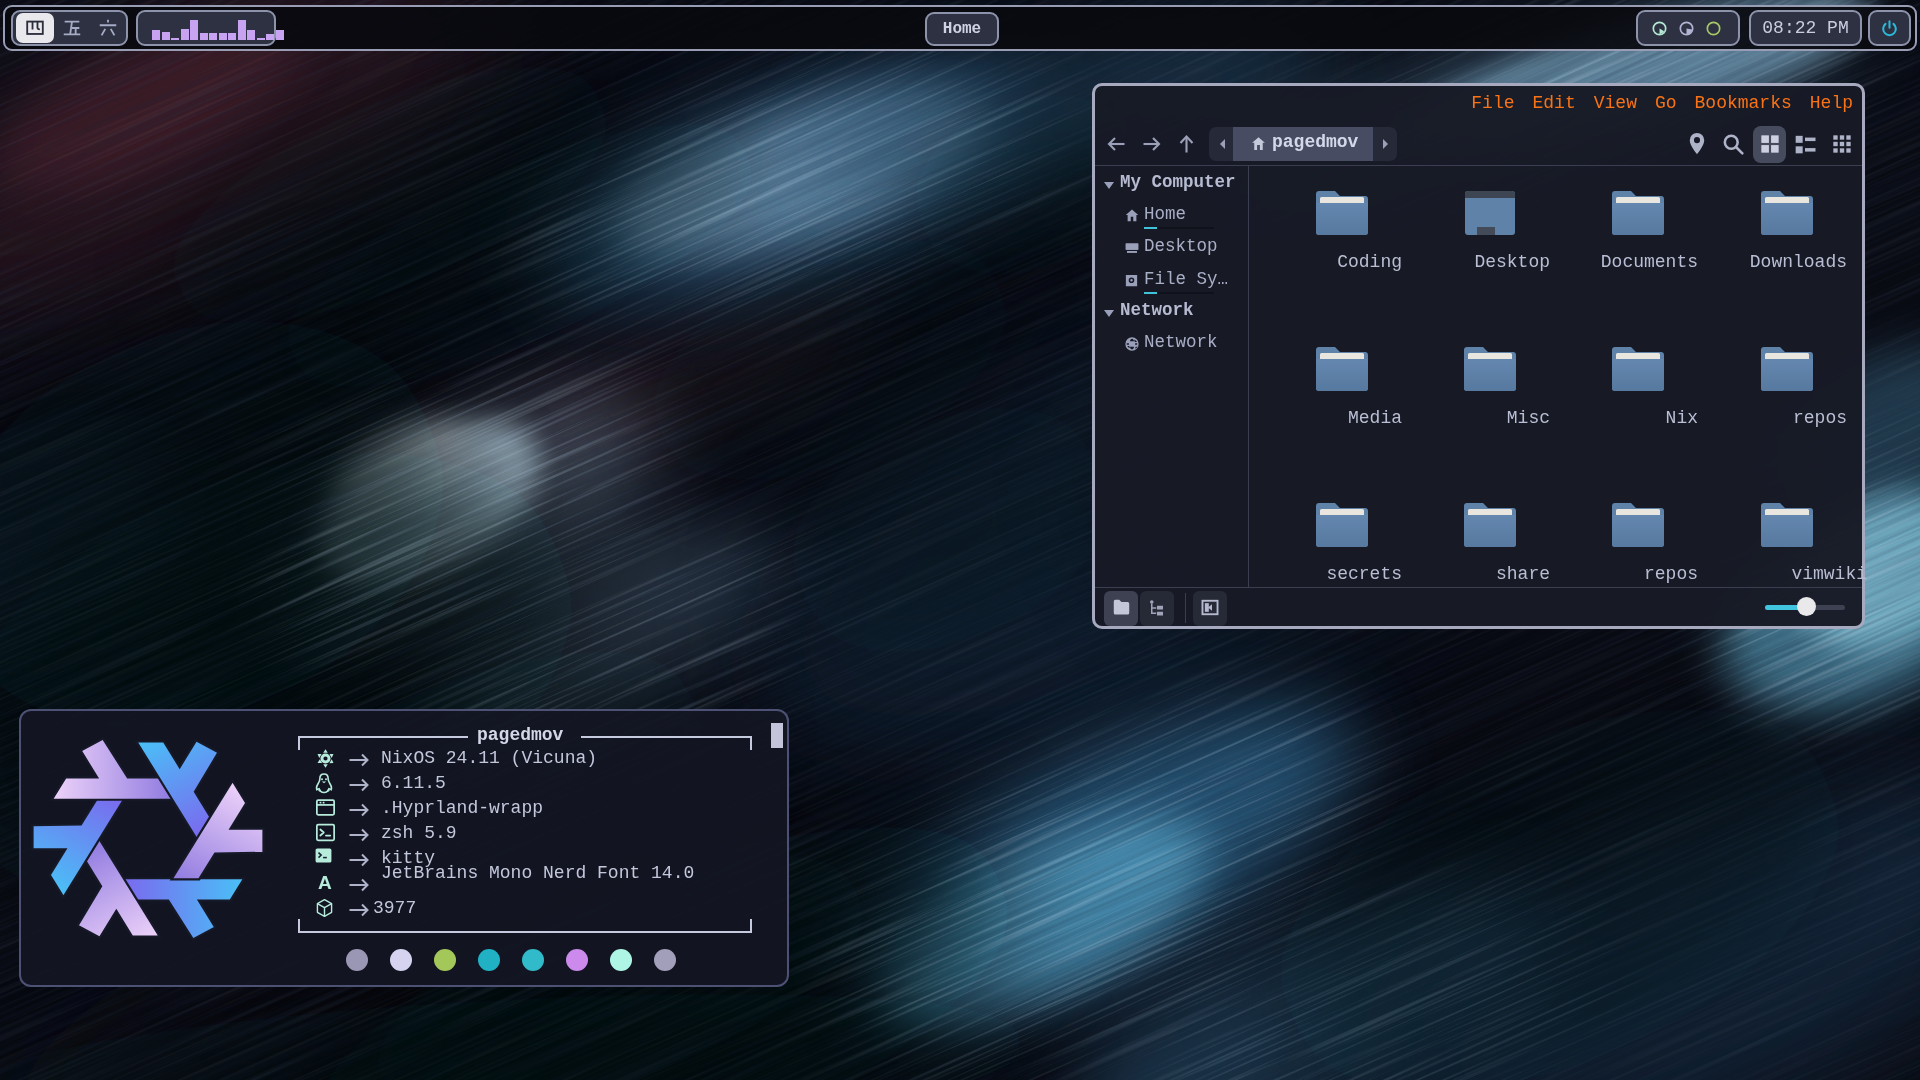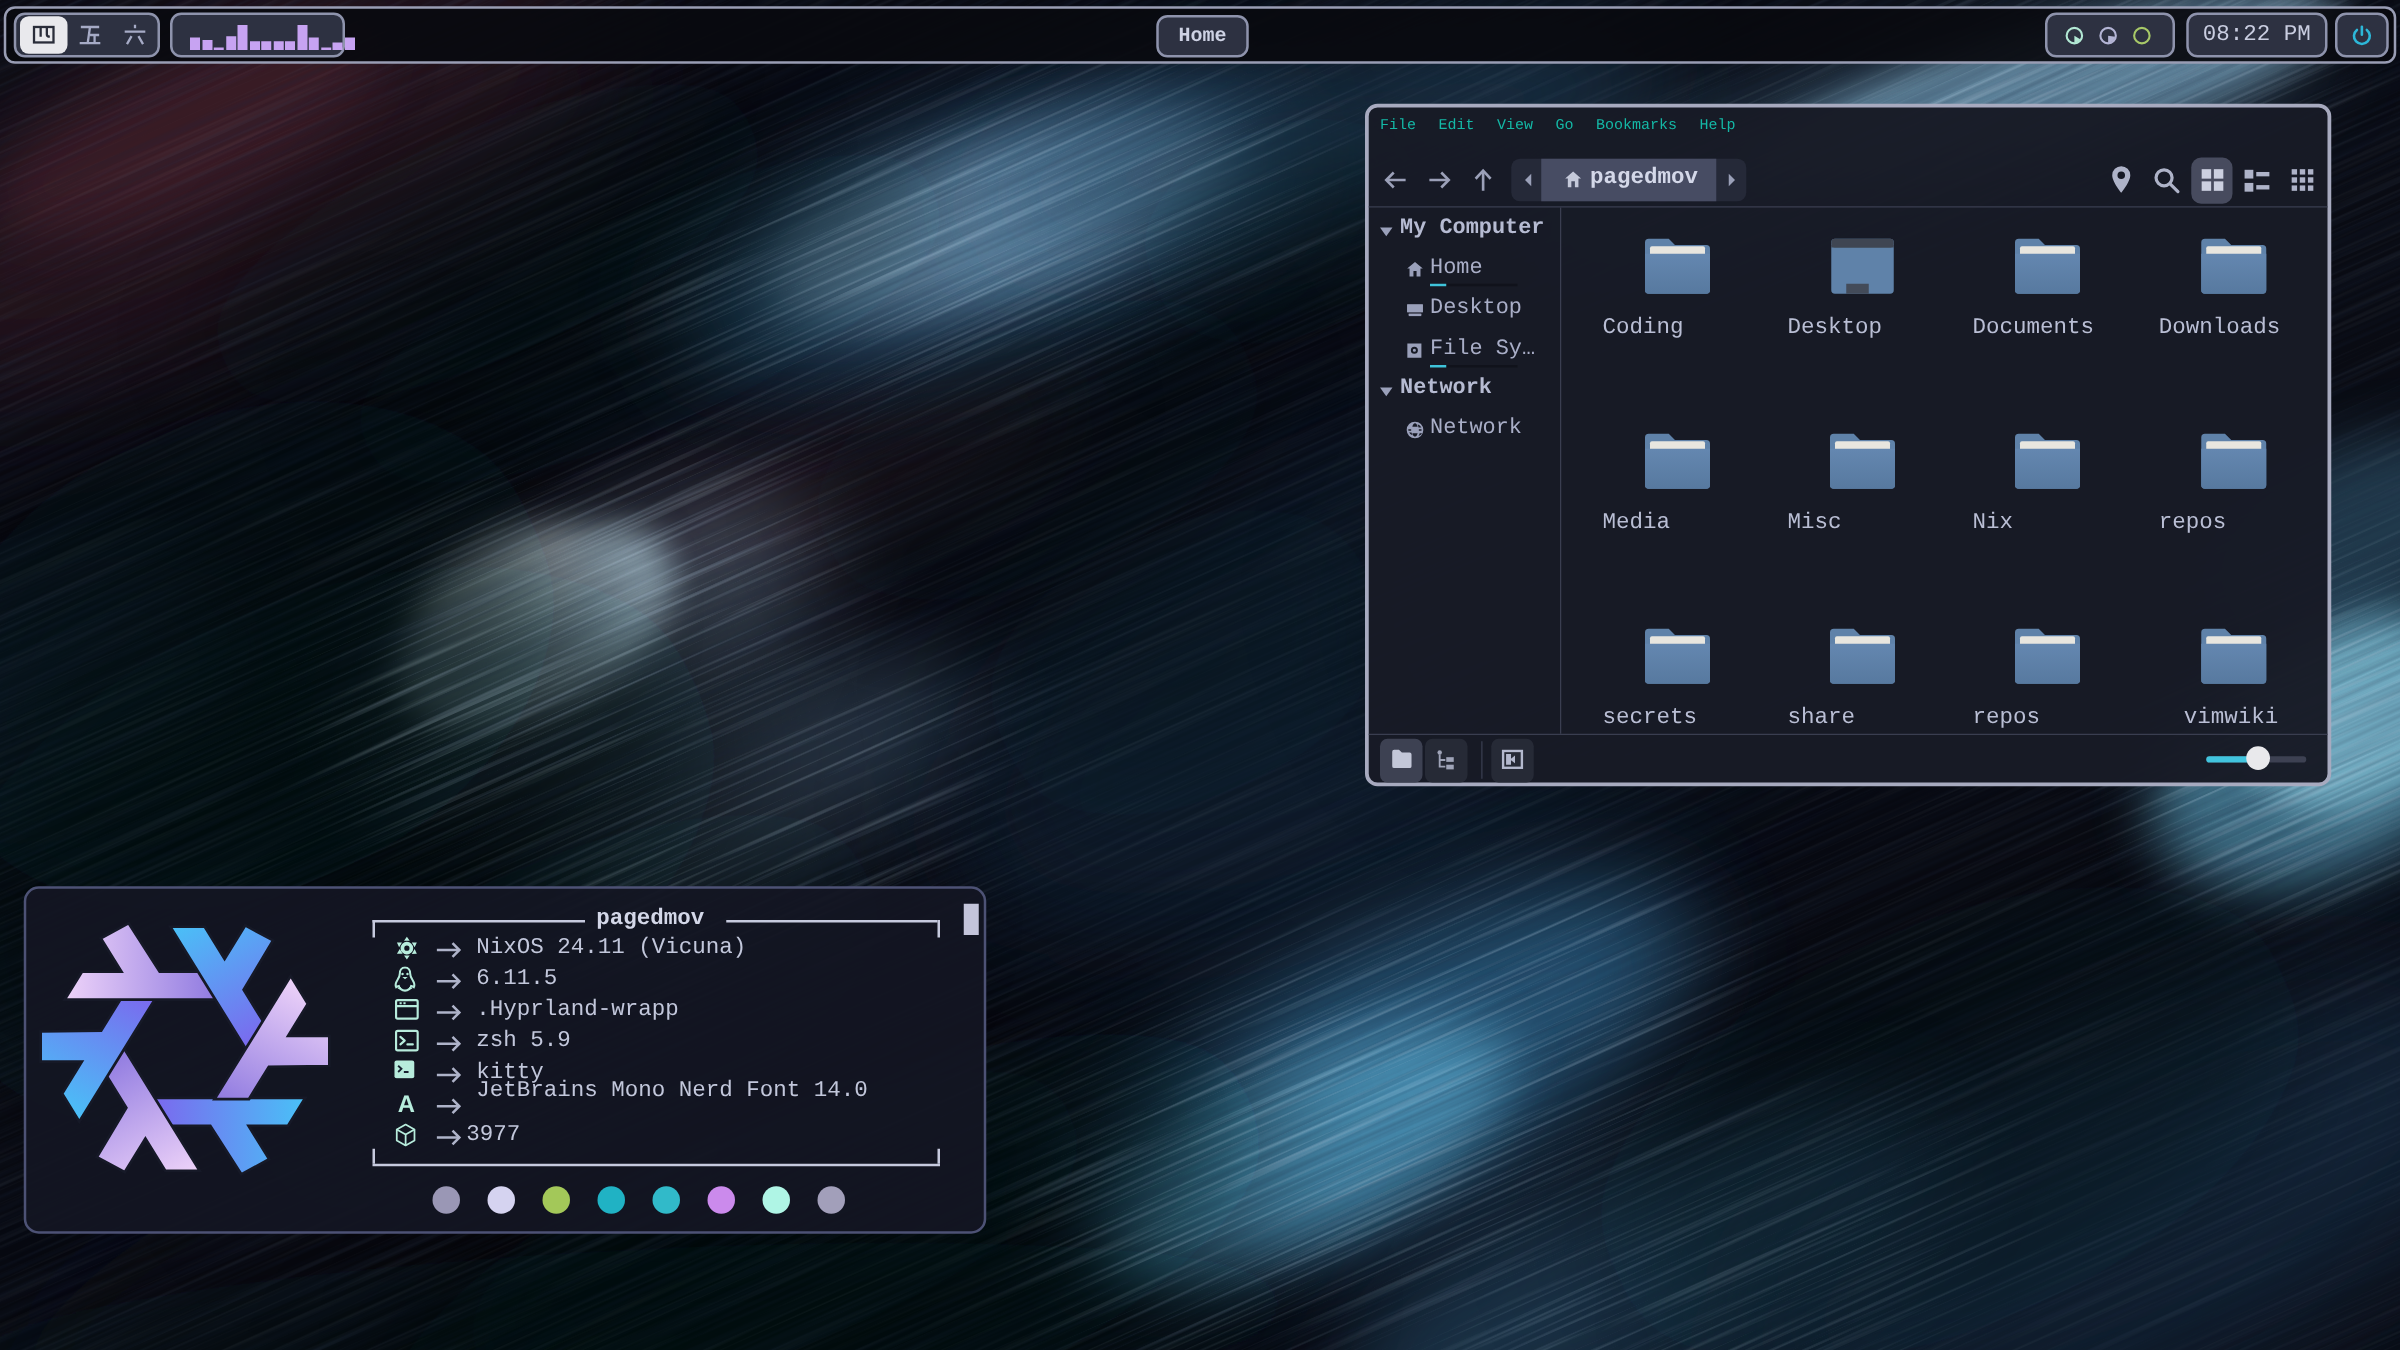--- a/index.html
+++ b/index.html
@@ -19,32 +19,32 @@
   #homebtn { left:920px; top:5px; width:74px; height:34px; text-align:center;
     line-height:31px; color:#ced2e4; font-size:16px; font-weight:bold; }
   #stats { left:1631px; top:3px; width:104px; height:36px; }
   #clock { left:1744px; top:3px; width:113px; height:36px; text-align:center; line-height:32px;
     color:#c9cde0; font-size:18px; }
   #power { left:1863px; top:3px; width:43px; height:36px; }
 
   
   #fm { position:absolute; left:1092px; top:83px; width:773px; height:546px;
     background:rgba(24,27,38,0.975); border:3px solid #a7aabf; border-radius:10px; }
-  #fm .menubar { position:absolute; left:0; top:0; height:37px; width:100%; color:#14b8a6; font-size:12px; }
+  #fm .menubar { position:absolute; left:0; top:0; height:37px; width:100%; color:#f97316; font-size:18px;text-align:right; }
   #fm .menubar span { display:inline-block; padding:7px 9px 0 9px; }
   #fm .toolbar { position:absolute; left:0; top:37px; height:43px; width:100%;
     border-bottom:1px solid #3a3e50; }
   #crumb { position:absolute; left:114px; top:4px; width:188px; height:34px; background:#252938; border-radius:7px; }
   #crumb .seg { position:absolute; left:24px; top:0; width:140px; height:34px; background:#474c63; }
   #crumb .txt { position:absolute; left:36px; top:5px; color:#d4d8e9; font-weight:bold; font-size:18px; }
   .tbicon { position:absolute; top:7px; }
   #fm .sidebar { position:absolute; left:0; top:80px; width:154px; height:421px;
     border-right:1px solid #3a3e50; color:#a9aec7; font-size:17.5px; }
   #fm .mainarea { position:absolute; left:172px; top:80px; width:598px; height:424px; }
-  .fitem { position:absolute; width:120px; text-align:left; color:#b9bed4; font-size:18px; }
+  .fitem { position:absolute; width:120px; text-align:right; color:#b9bed4; font-size:18px; }
   #fm .statusbar { position:absolute; left:0; top:501px; width:100%; height:39px;
     border-top:1px solid #3a3e50; color:#b4b9ce; font-size:17.5px; }
   .sbtn { position:absolute; top:3px; width:34px; height:35px; border-radius:6px; background:#262a36; }
 
   
   #ff { position:absolute; left:19px; top:709px; width:770px; height:278px;
     background:rgba(19,22,35,0.92); border:2px solid #4d5275; border-radius:12px;
     color:#c2c7db; font-size:18px; }
   #ff .ln { position:absolute; left:345px; color:#c2c7db; white-space:pre; }
   #ff .ic { position:absolute; left:294px; }

